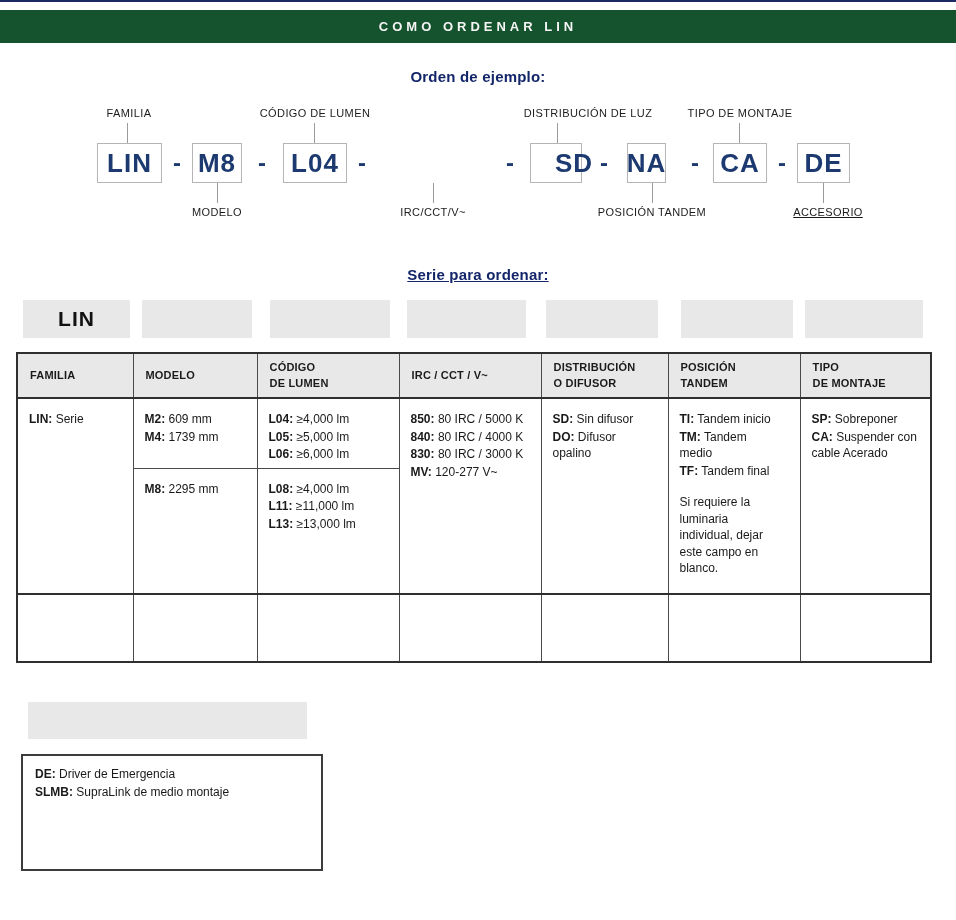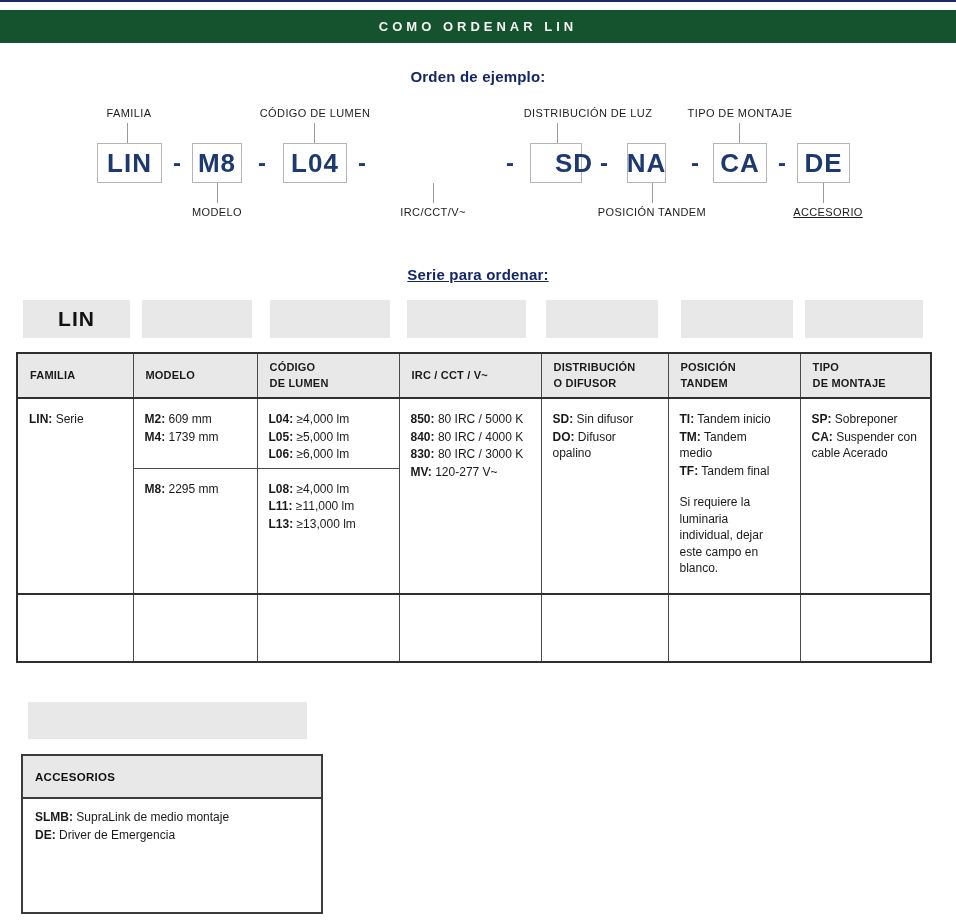--- a/index.html
+++ b/index.html
@@ -228,20 +228,19 @@
         <td></td>
         <td></td>
         <td></td>
       </tr>
     </tbody>
   </table>
 
   <div class="gray-rect"></div>
 
   <div class="acc-box">
-    <div class="acc-header">ACCESORIOS</div>
     <div class="acc-body">
+      <div class="ln"><b>DE:</b> <span>Driver de Emergencia</span></div>
       <div class="ln"><b>SLMB:</b> <span>SupraLink de medio montaje</span></div>
-      <div class="ln"><b>DE:</b> <span>Driver de Emergencia</span></div>
     </div>
   </div>
 
 </div>
 
 </body></html>

